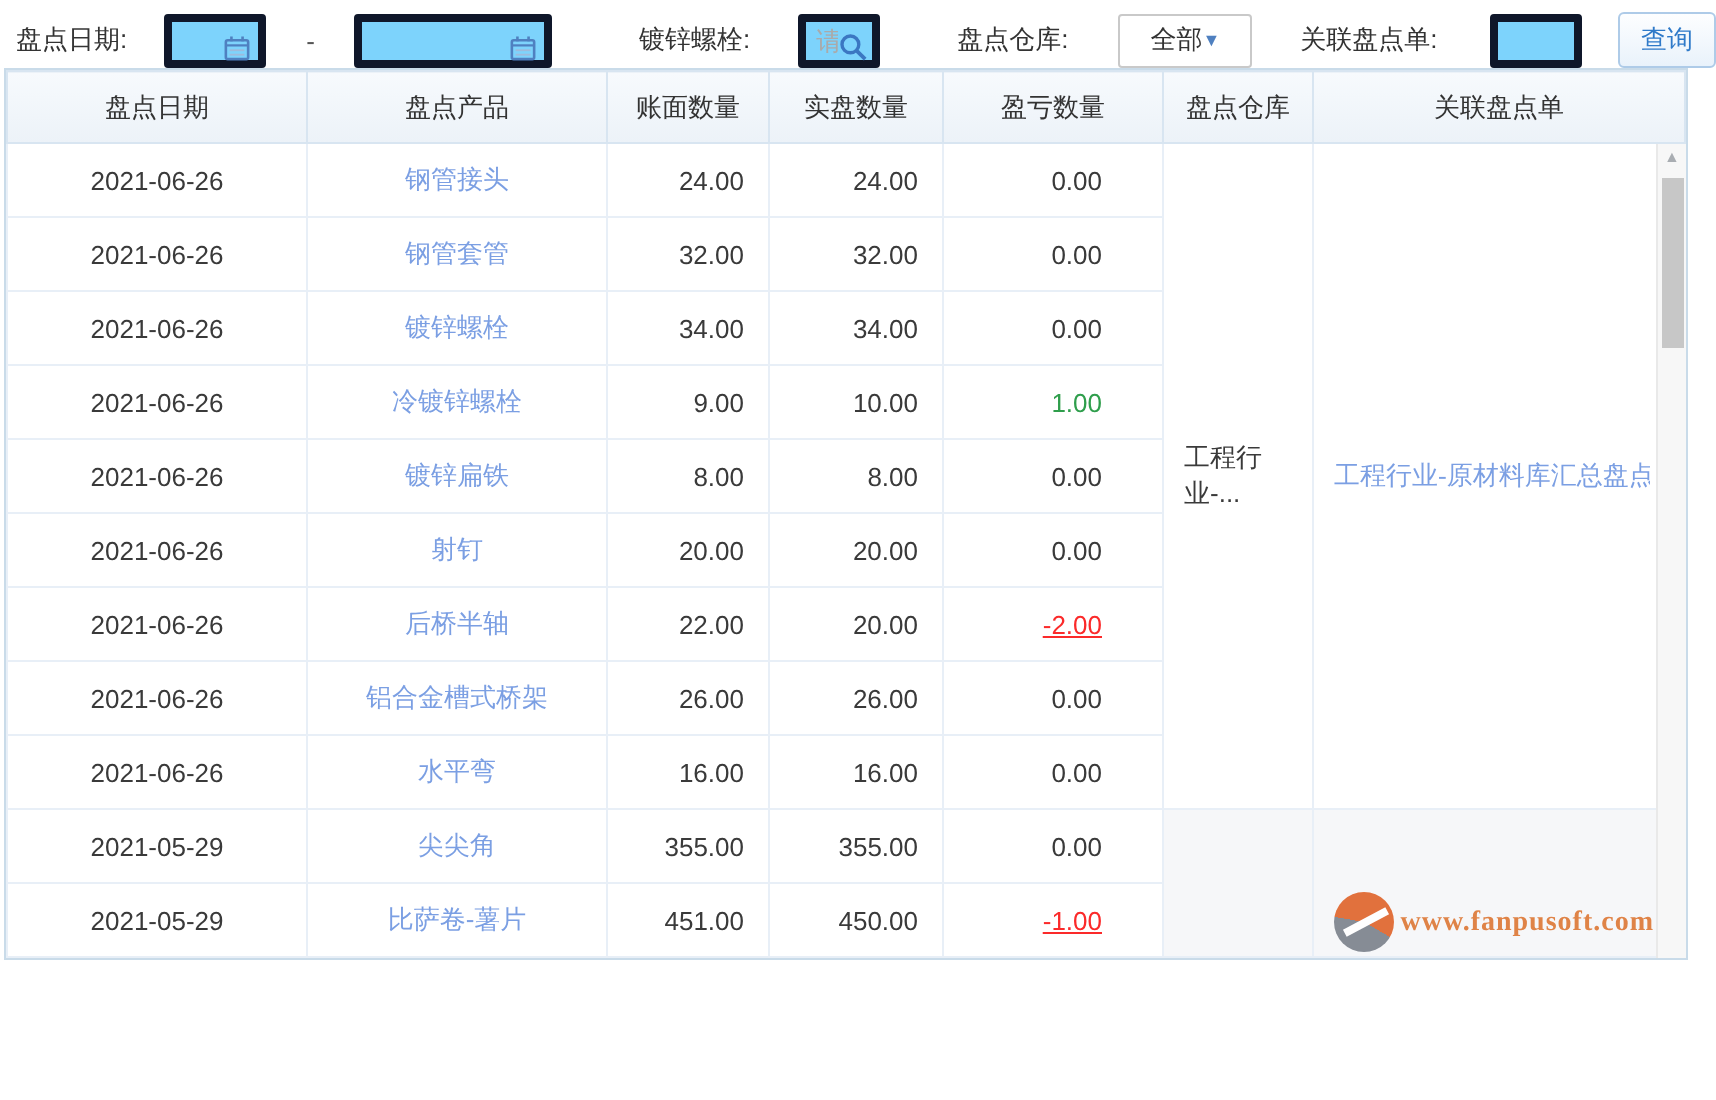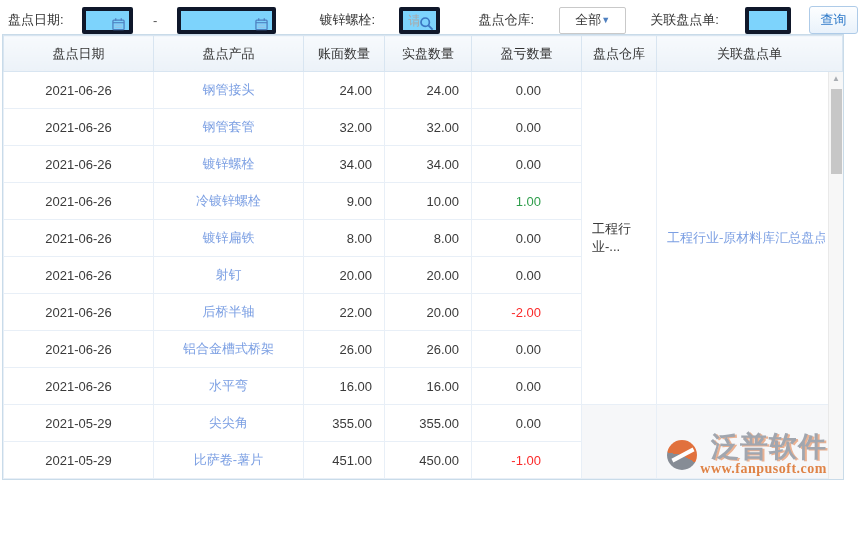--- a/index.html
+++ b/index.html
@@ -37,23 +37,23 @@
   .page-title { text-align:center; font-size:20px; font-weight:bold; color:#333; margin:21px 0 19px 0; }
   
   .table-wrap { position:relative; margin-left:2px; width:842px; border:1px solid #c9dbe9; }
   table { width:100%; border-collapse:collapse; table-layout:fixed; font-size:13px; }
   thead th { height:36px; font-weight:normal; color:#333; text-align:center;
              background:linear-gradient(#f7fafd,#ecf2f8); border:1px solid #d8e5f1; }
   tbody td { height:37px; background:#fff; border:1px solid #e8eff7; color:#3a3a3a; }
   td.c-date { text-align:center; }
   td.c-prod { text-align:center; color:#7b9fe3; cursor:pointer; }
   td.c-num  { text-align:right; padding-right:12px; }
-  td.c-diff { text-align:right; padding-right:40px; }
+  td.c-diff { text-align:right; padding-right:30px; }
   td.c-diff.gain { color:#2f9e4c; }
-  td.c-diff.loss { color:#fb2a2a; }
+  td.c-diff.loss { color:#fb2a2a;text-decoration:underline; }
   td.c-wh   { text-align:left; padding-left:10px; vertical-align:middle; }
   td.c-rel  { vertical-align:middle; padding:0;font-family:Liberation Serif, serif; }
   td.shaded { background:#f6f7f9; }
   .rel-link { display:block; margin-right:17px; padding-left:10px; color:#7b9fe3;
               white-space:nowrap; overflow:hidden; cursor:pointer; text-align:left; }
   
   .vscroll { position:absolute; top:37px; right:0; bottom:0; width:15px;
              background:#f7f7f7; border-left:1px solid #e9e9e9; }
   .vs-arrow { height:14px; line-height:13px; text-align:center; font-size:8px; color:#a9adb2; cursor:pointer; }
   .vs-thumb { position:absolute; left:2px; top:17px; width:11px; height:85px; background:#c7c7c7; cursor:pointer; }
@@ -240,19 +240,18 @@
     </table>
 
     <div class="vscroll">
       <div class="vs-arrow">▲</div>
       <div class="vs-thumb"></div>
     </div>
 
     <div class="watermark">
       <span class="wm-logo"></span>
       <span class="wm-col">
-        <span class="wm-brand">泛普软件</span>
         <span class="wm-url">www.fanpusoft.com</span>
       </span>
     </div>
   </div>
 
 </div>
 
 </body></html>

